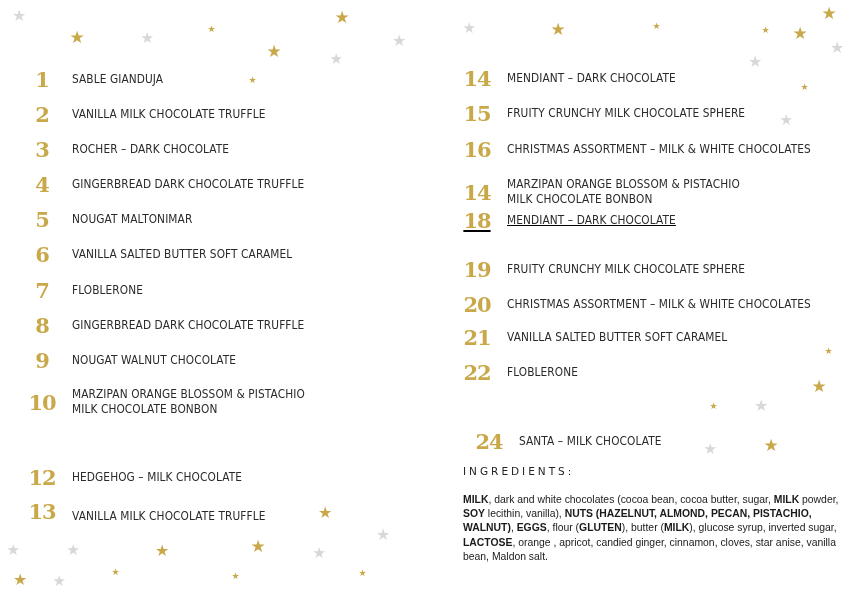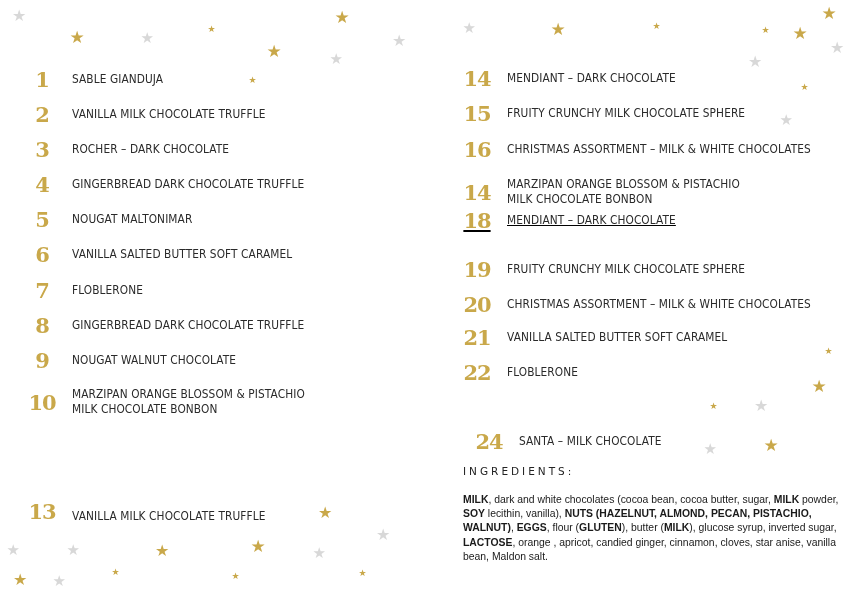--- a/index.html
+++ b/index.html
@@ -62,20 +62,24 @@
       <span class="num">8</span>
       <span class="label" style="margin-left: 10px;">GINGERBREAD DARK CHOCOLATE TRUFFLE</span>
     </div>
     <div class="item" style="left: 22px; top: 349px; height: 22px;">
       <span class="num">9</span>
       <span class="label" style="margin-left: 10px;">NOUGAT WALNUT CHOCOLATE</span>
     </div>
     <div class="item" style="left: 22px; top: 391px; height: 22px;">
       <span class="num">10</span>
       <span class="label" style="margin-left: 10px;">MARZIPAN ORANGE BLOSSOM &amp; PISTACHIO<br>MILK CHOCOLATE BONBON</span>
+    </div>
+    <div class="item" style="left: 22px; top: 466px; height: 22px;">
+      <span class="num">12</span>
+      <span class="label" style="margin-left: 10px;">HEDGEHOG – MILK CHOCOLATE</span>
     </div>
     <div class="item" style="left: 22px; top: 502px; height: 22px; align-items: flex-end;">
       <span class="num">13</span>
       <span class="label" style="margin-left: 10px;">VANILLA MILK CHOCOLATE TRUFFLE</span>
     </div>
   </div>
 <div class="page page-right" id="right-page">
     <div class="item" style="left: 27px; top: 67px; height: 22px;">
       <span class="num">14</span>
       <span class="label" style="margin-left: 10px;">MENDIANT – DARK CHOCOLATE</span>

